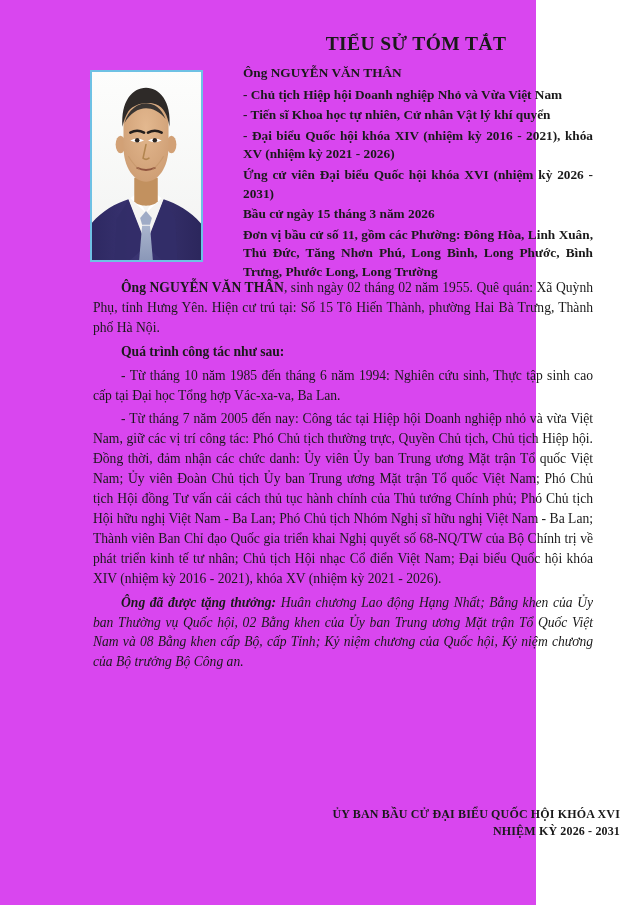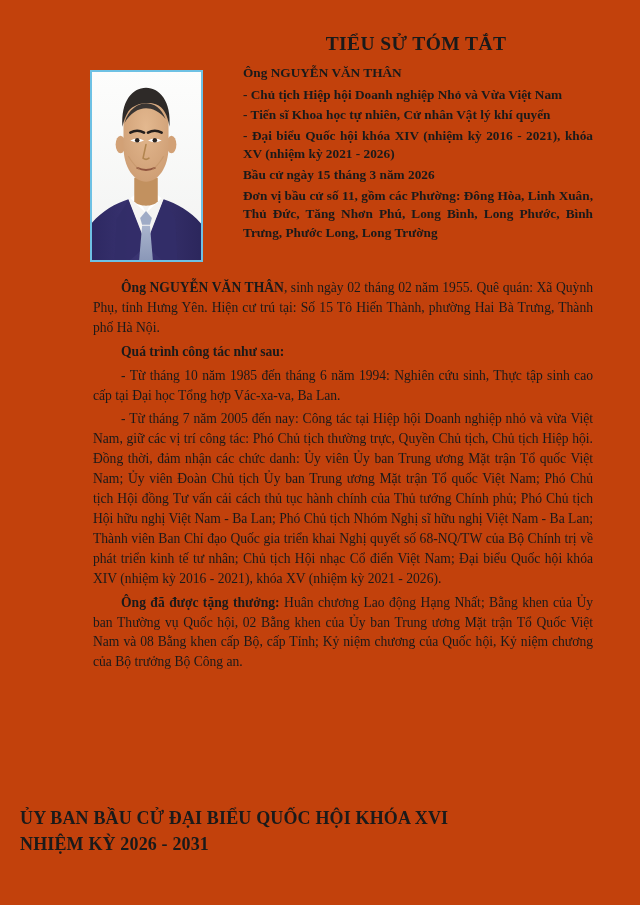--- a/index.html
+++ b/index.html
@@ -11,23 +11,23 @@
     width: 640px;
     height: 905px;
     position: relative;
     font-family: "Liberation Serif", "DejaVu Serif", serif;
     color: #1a1a1a;
     overflow: hidden;
   }
 
   .page {
     position: relative;
-    width: 640px;
+    width: 536px;
     height: 905px;
-    background: #c2410c;
+    background: #d946ef;
   }
 
   
   .header-zone {
     position: absolute;
     left: 0;
     top: 0;
     width: 640px;
     height: 276px;
   }
@@ -92,36 +92,37 @@
   .body-zone p {
     margin: 0 0 1px 0;
     font-size: 13.6px;
     line-height: 1.465;
     text-align: justify;
     text-indent: 28px;
     hyphens: none;
   }
   .body-zone p.tight {
     margin-bottom: 16px;
+    font-style: italic;
   }
   .body-zone p.spaced {
     margin-bottom: 4px;
   }
   .lead {
     font-weight: bold;
   }
 
   
   .footer-zone {
     position: absolute;
     left: 20px;
     top: 806px;
     width: 600px;
-    text-align: left;
-    font-size: 18px;
+    text-align: right;
+    font-size: 12px;
     font-weight: bold;
     line-height: 1.44;
     letter-spacing: 0.15px;
   }
   .footer-zone div { margin: 0; }
 </style>
 </head>
 <body>
 
 <div class="page">
@@ -192,20 +193,21 @@
         <path d="M38 86 Q44 96 50 100" stroke="#c08f63" stroke-width="1.1" fill="none" opacity="0.55"></path>
         <path d="M74 86 Q68 96 62 100" stroke="#c08f63" stroke-width="1.1" fill="none" opacity="0.55"></path>
       </svg>
     </div>
 
     <div class="header-col">
       <div class="hline name-line">Ông NGUYỄN VĂN THÂN</div>
       <div class="hline">- Chủ tịch Hiệp hội Doanh nghiệp Nhỏ và Vừa Việt Nam</div>
       <div class="hline">- Tiến sĩ Khoa học tự nhiên, Cử nhân Vật lý khí quyển</div>
       <div class="hline justified">- Đại biểu Quốc hội khóa XIV (nhiệm kỳ 2016 - 2021), khóa XV (nhiệm kỳ 2021 - 2026)</div>
+      <div class="hline justified">Ứng cử viên Đại biểu Quốc hội khóa XVI (nhiệm kỳ 2026 - 2031)</div>
       <div class="hline">Bầu cử ngày 15 tháng 3 năm 2026</div>
       <div class="hline justified">Đơn vị bầu cử số 11, gồm các Phường: Đông Hòa, Linh Xuân, Thủ Đức, Tăng Nhơn Phú, Long Bình, Long Phước, Bình Trưng, Phước Long, Long Trường</div>
     </div>
   </div>
 
   <div class="body-zone">
 
     <p class="spaced"><span class="lead">Ông NGUYỄN VĂN THÂN</span><span>, sinh ngày 02 tháng 02 năm 1955. Quê quán: Xã Quỳnh Phụ, tỉnh Hưng Yên. Hiện cư trú tại: Số 15 Tô Hiến Thành, phường Hai Bà Trưng, Thành phố Hà Nội.</span></p>
 
     <p class="spaced lead">Quá trình công tác như sau:</p>

